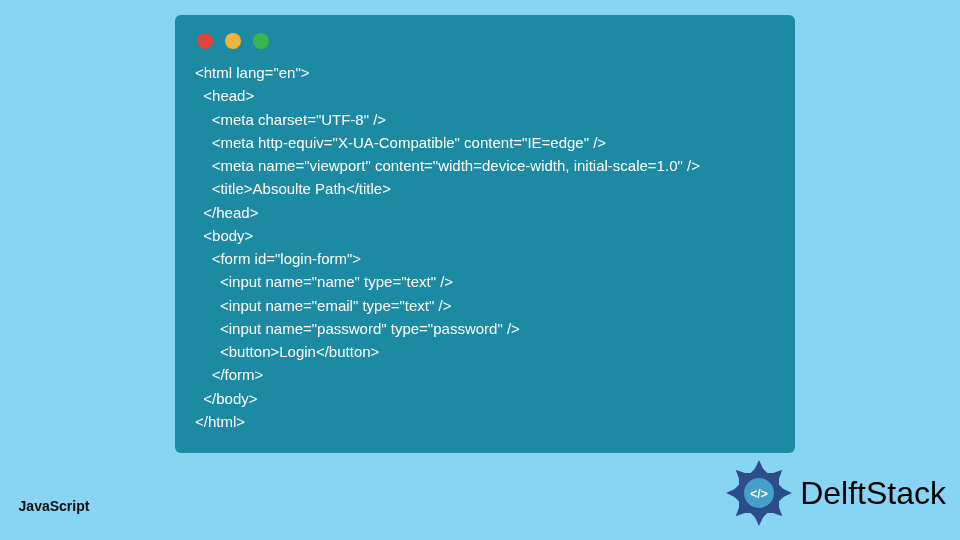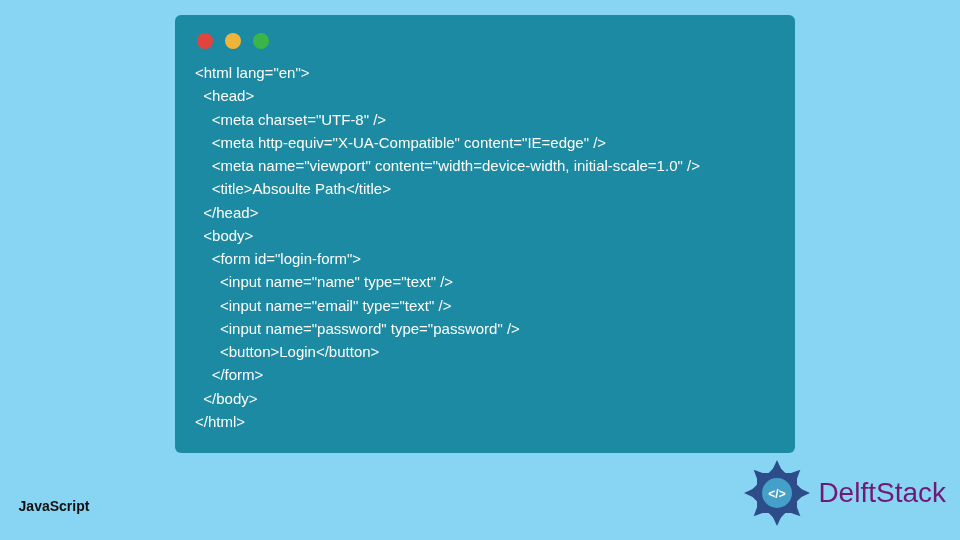--- a/index.html
+++ b/index.html
@@ -67,22 +67,22 @@
     bottom: 10px;
     display: flex;
     align-items: center;
     gap: 4px;
   }
   .delft-icon {
     width: 74px;
     height: 74px;
   }
   .delft-text {
-    font-size: 28px;
-    color: #701a75;
+    font-size: 32px;
+    color: #000000;
     font-weight: 500;
   }
 </style>
 </head>
 <body>
 
 <div class="code-window">
   <div class="dots">
     <div class="dot dot-red"></div>
     <div class="dot dot-yellow"></div>

